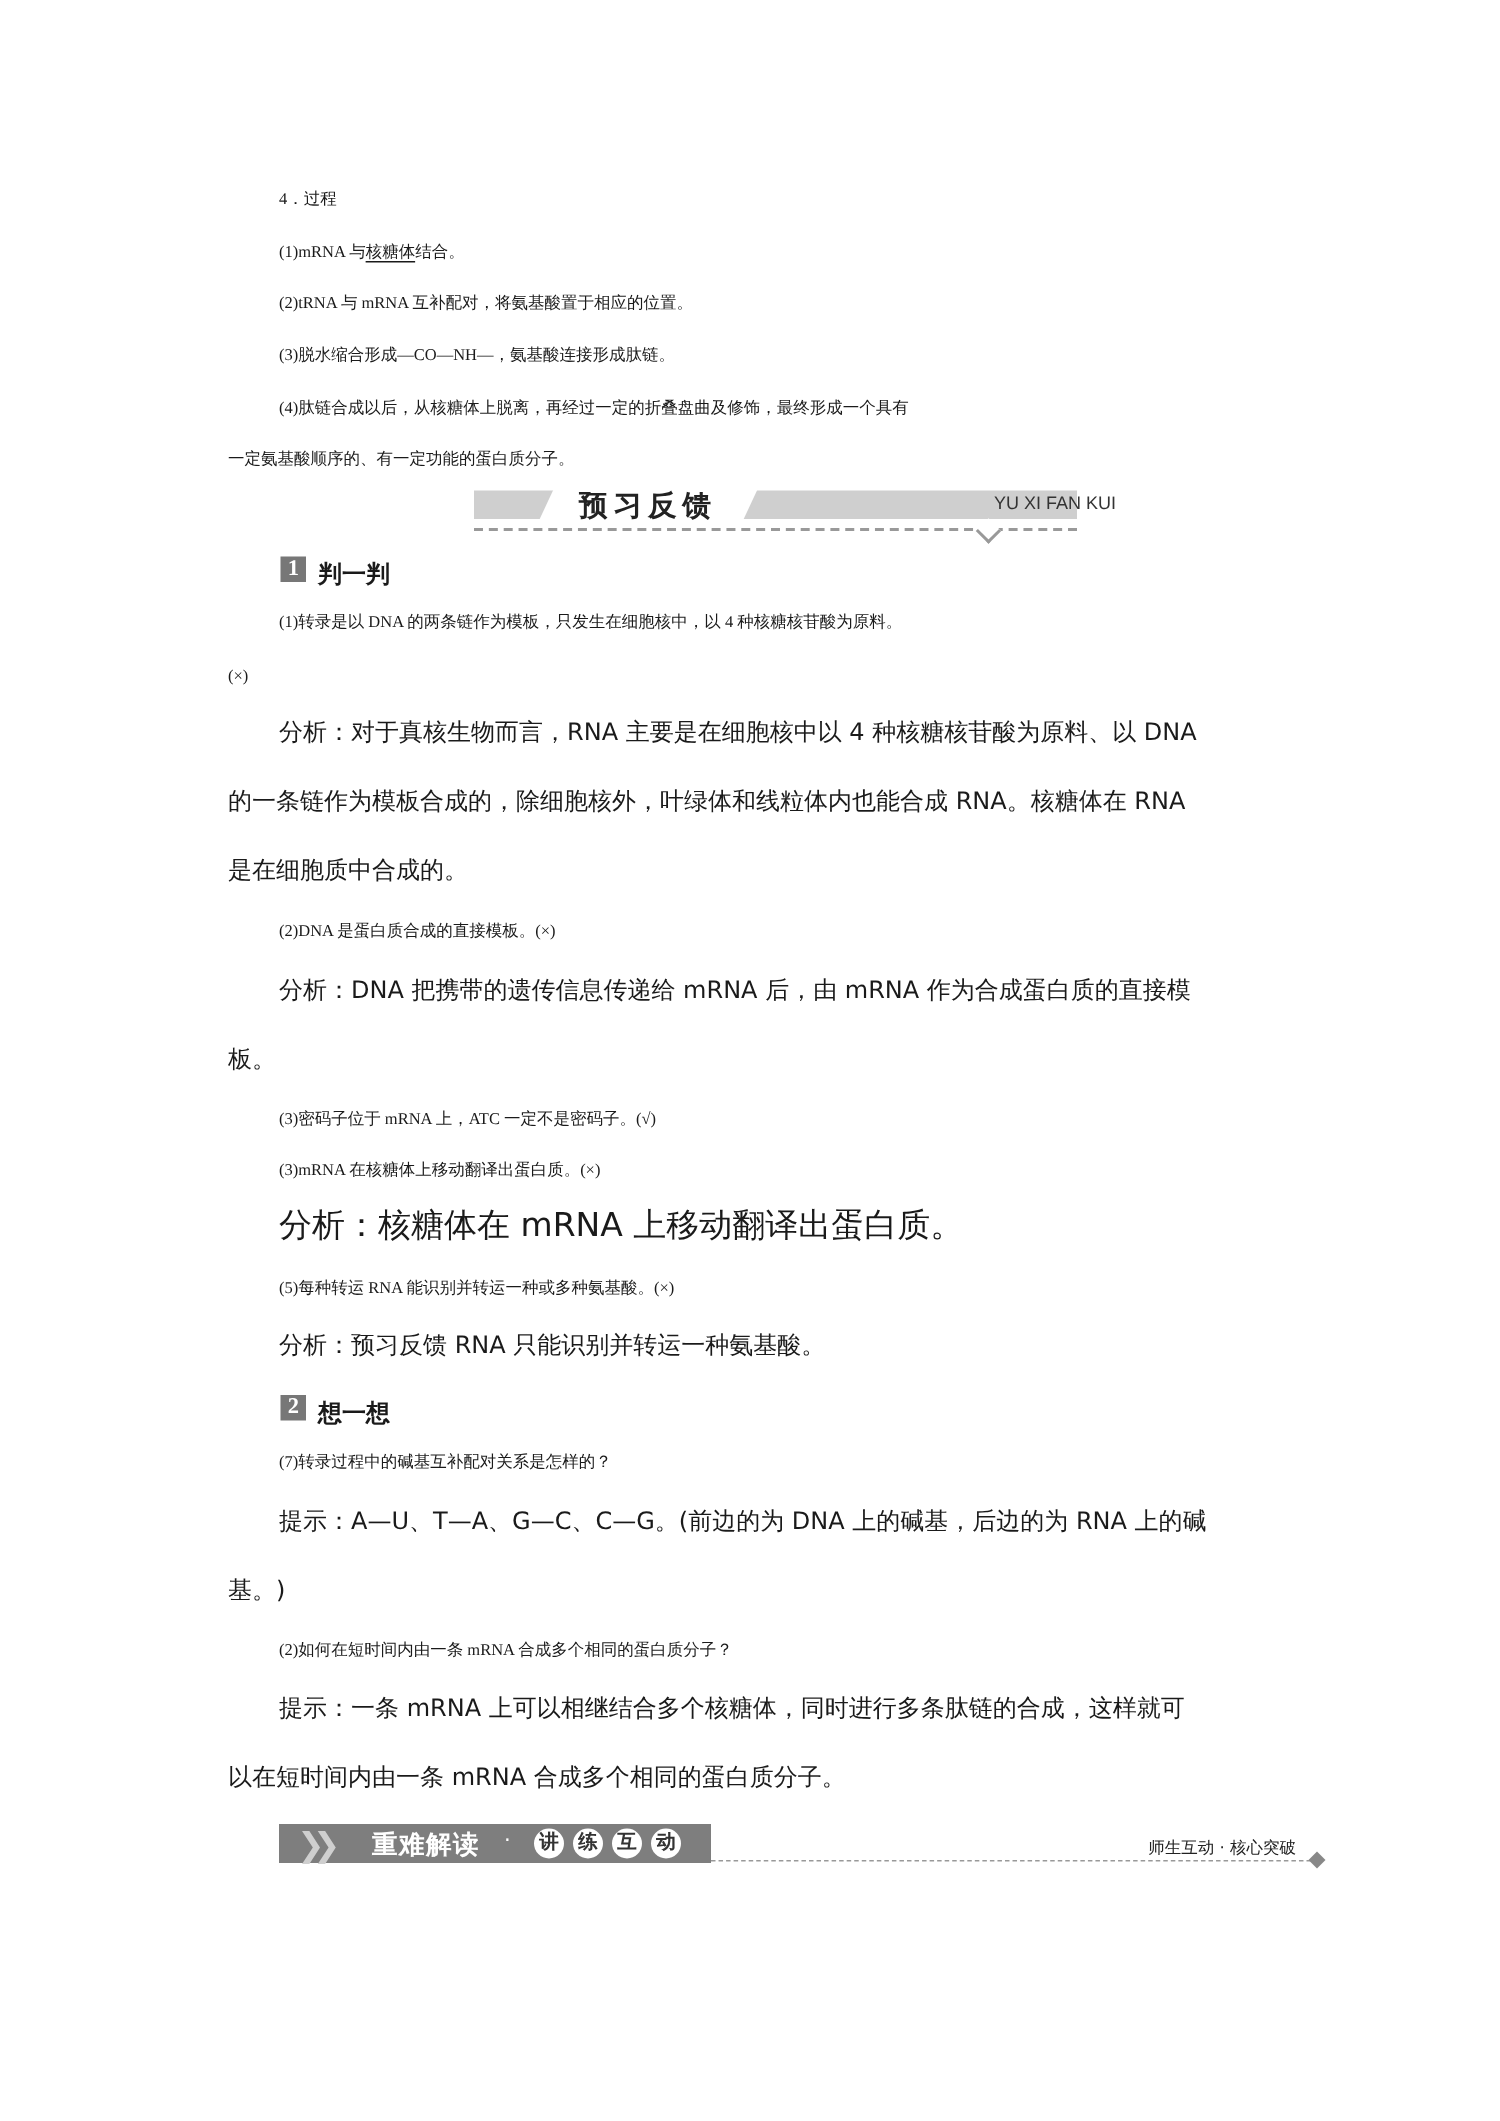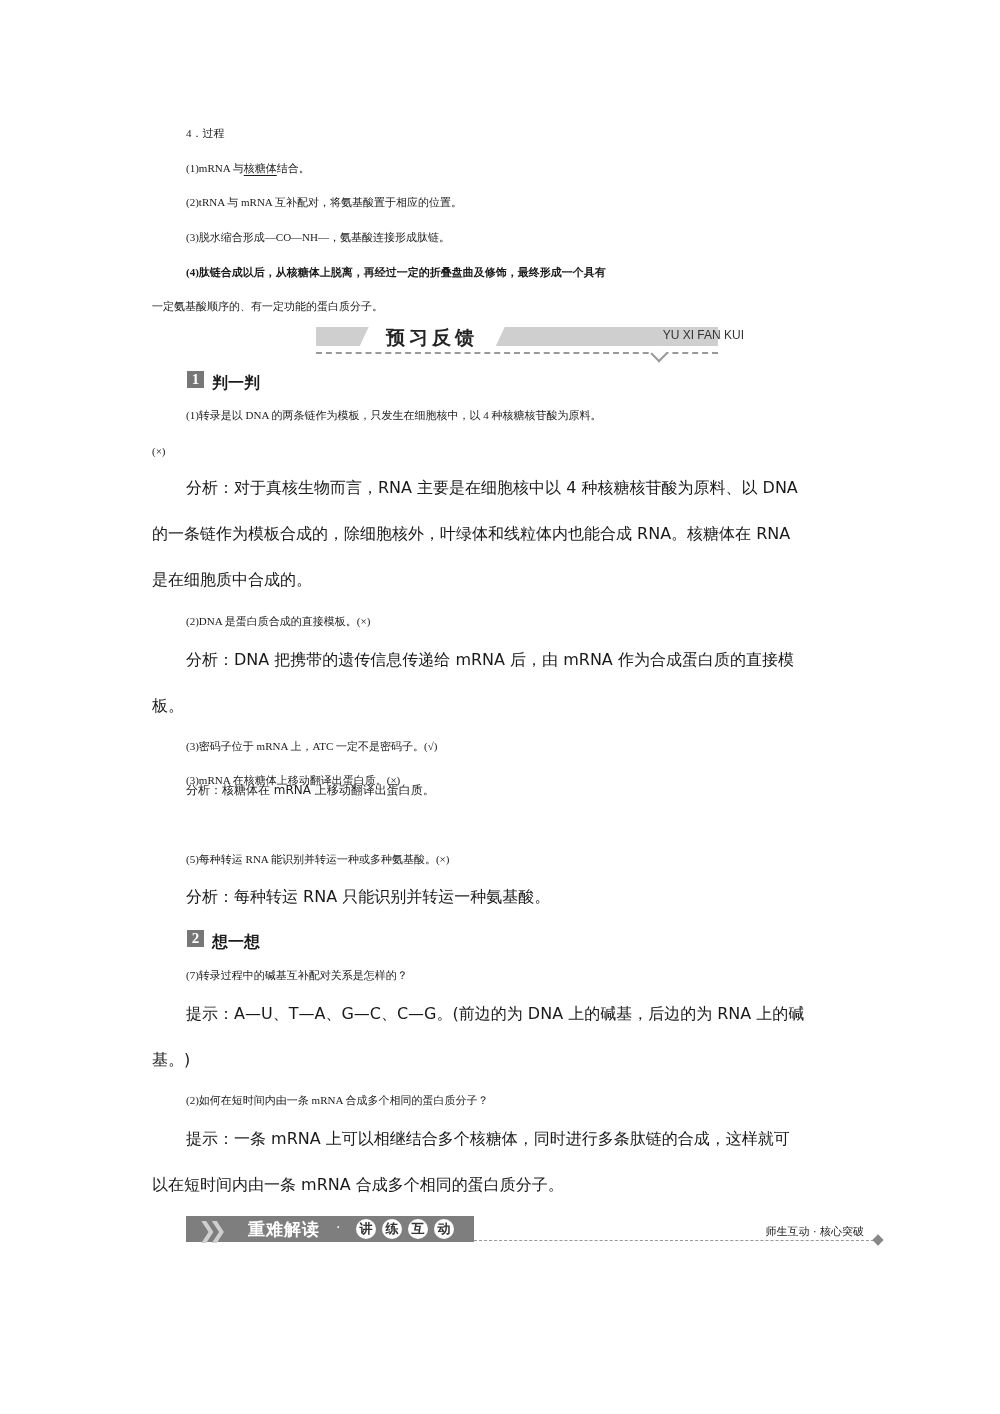--- a/index.html
+++ b/index.html
@@ -39,21 +39,21 @@
 </style>
 </head>
 <body>
 
 <div class="line indent" style="top:123px;">4．过程</div>
 <div class="line indent" style="top:158px;">
   <span>(1)mRNA 与</span><span class="u">核糖体</span><span>结合。</span>
 </div>
 <div class="line indent" style="top:192px;">(2)tRNA 与 mRNA 互补配对，将氨基酸置于相应的位置。</div>
 <div class="line indent" style="top:227px;">(3)脱水缩合形成—CO—NH—，氨基酸连接形成肽链。</div>
-<div class="line indent" style="top:262px;font-weight:bold;">(4)肽链合成以后，从核糖体上脱离，再经过一定的折叠盘曲及修饰，最终形成一个具有</div>
+<div class="line indent" style="top:262px;">(4)肽链合成以后，从核糖体上脱离，再经过一定的折叠盘曲及修饰，最终形成一个具有</div>
 <div class="line" style="top:296px;">一定氨基酸顺序的、有一定功能的蛋白质分子。</div>
 
 <div class="hdr1">
   <div class="bar"></div>
   <div class="slash" style="left:48px;"></div>
   <div class="slash" style="left:170px;"></div>
   <div class="title">预习反馈</div>
   <div class="en">YU XI FAN KUI</div>
   <div class="dash"></div>
   <div class="chev"></div>
@@ -67,23 +67,23 @@
 <div class="line indent sans" style="top:478px; font-size:16px;">分析：对于真核生物而言，RNA 主要是在细胞核中以 4 种核糖核苷酸为原料、以 DNA</div>
 <div class="line sans" style="top:524px; font-size:16px;">的一条链作为模板合成的，除细胞核外，叶绿体和线粒体内也能合成 RNA。核糖体在 RNA</div>
 <div class="line sans" style="top:570px; font-size:16px;">是在细胞质中合成的。</div>
 
 <div class="line indent" style="top:611px;">(2)DNA 是蛋白质合成的直接模板。(×)</div>
 <div class="line indent sans" style="top:650px; font-size:16px;">分析：DNA 把携带的遗传信息传递给 mRNA 后，由 mRNA 作为合成蛋白质的直接模</div>
 <div class="line sans" style="top:696px; font-size:16px;">板。</div>
 
 <div class="line indent" style="top:736px;">(3)密码子位于 mRNA 上，ATC 一定不是密码子。(√)</div>
 <div class="line indent" style="top:770px;">(3)mRNA 在核糖体上移动翻译出蛋白质。(×)</div>
-<div class="line indent sans" style="top:780px; font-size:12px;">分析：核糖体在 mRNA 上移动翻译出蛋白质。</div>
+<div class="line indent sans" style="top:808px; font-size:22px;">分析：核糖体在 mRNA 上移动翻译出蛋白质。</div>
 <div class="line indent" style="top:849px;">(5)每种转运 RNA 能识别并转运一种或多种氨基酸。(×)</div>
-<div class="line indent sans" style="top:887px; font-size:16px;">分析：每种转运 RNA 只能识别并转运一种氨基酸。</div>
+<div class="line indent sans" style="top:887px; font-size:16px;">分析：预习反馈 RNA 只能识别并转运一种氨基酸。</div>
 
 <div class="badge" style="top:930px;">2</div>
 <div class="badge-label" style="top:932px;">想一想</div>
 
 <div class="line indent" style="top:965px;">(7)转录过程中的碱基互补配对关系是怎样的？</div>
 <div class="line indent sans" style="top:1004px; font-size:16px;">提示：A—U、T—A、G—C、C—G。(前边的为 DNA 上的碱基，后边的为 RNA 上的碱</div>
 <div class="line sans" style="top:1050px; font-size:16px;">基。)</div>
 <div class="line indent" style="top:1090px;">(2)如何在短时间内由一条 mRNA 合成多个相同的蛋白质分子？</div>
 <div class="line indent sans" style="top:1129px; font-size:16px;">提示：一条 mRNA 上可以相继结合多个核糖体，同时进行多条肽链的合成，这样就可</div>
 <div class="line sans" style="top:1175px; font-size:16px;">以在短时间内由一条 mRNA 合成多个相同的蛋白质分子。</div>

